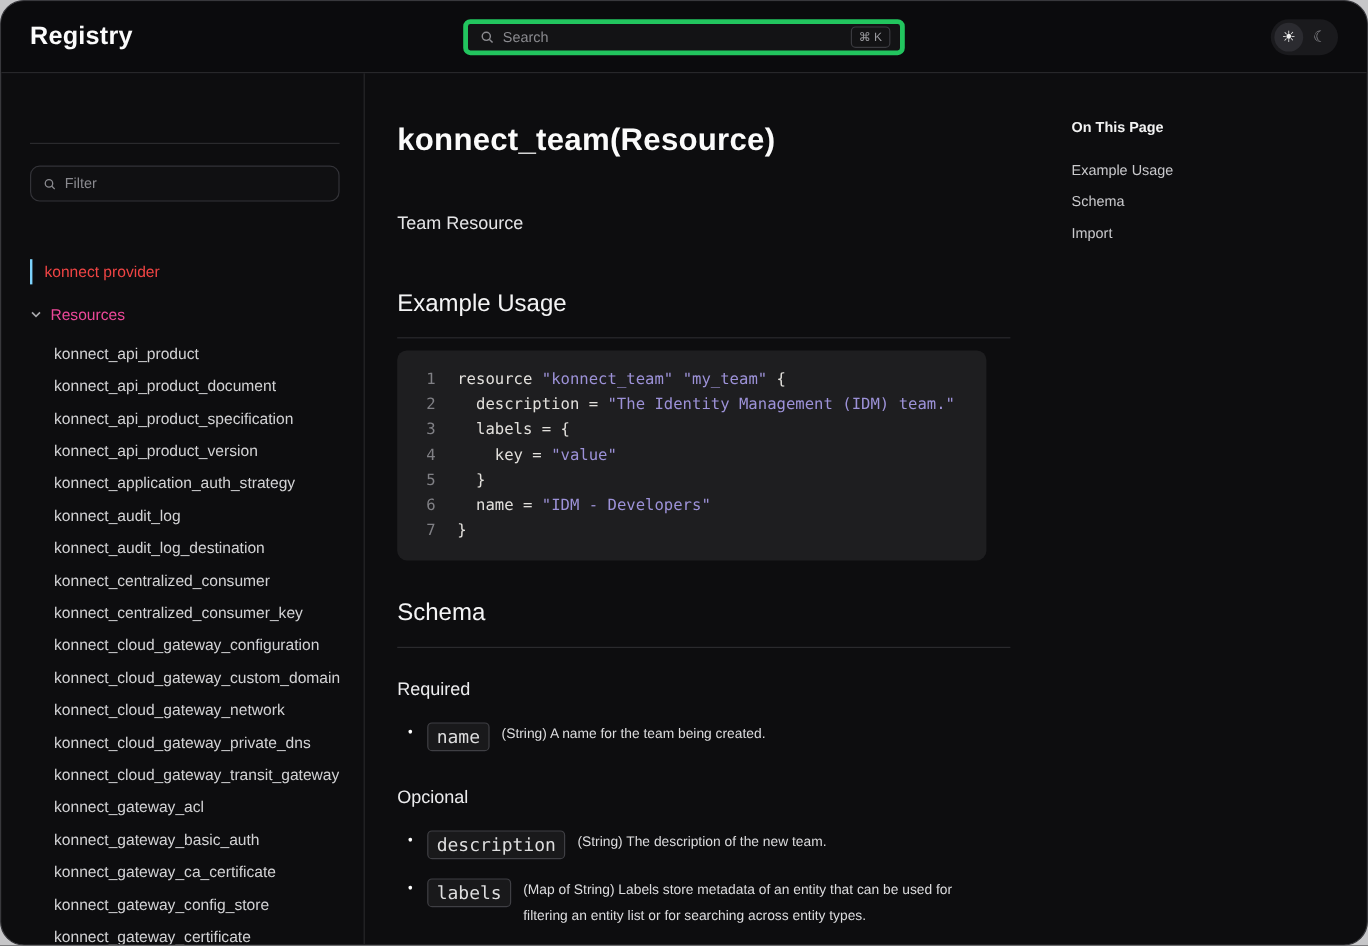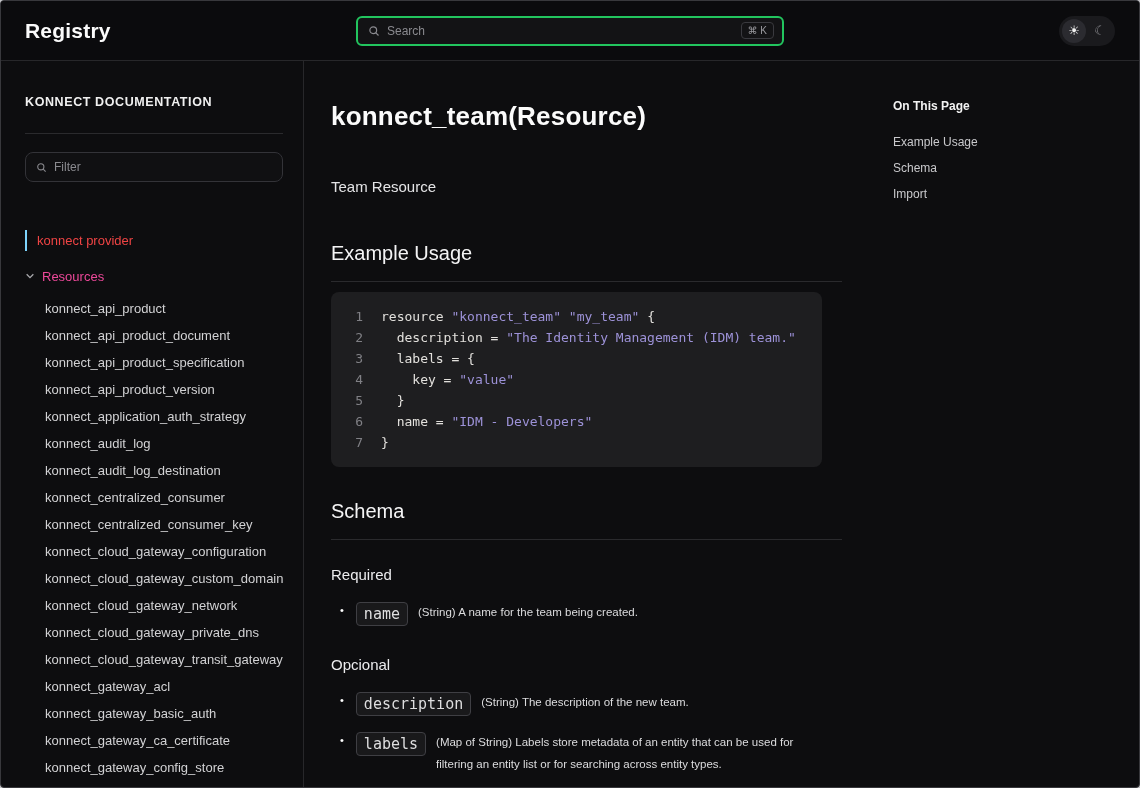--- a/index.html
+++ b/index.html
@@ -1,23 +1,23 @@
 <!DOCTYPE html>
 <html><head>
 <meta charset="utf-8">
 <style>
   * { margin:0; padding:0; box-sizing:border-box; }
   html,body { width:1140px; height:788px; }
   body { background:#c6c6c8; font-family:"Liberation Sans",sans-serif; overflow:hidden; }
-  .app { width:1140px; height:788px; background:#0d0d0f; border:1px solid #38383c; border-radius:4px; overflow:hidden; display:flex; flex-direction:column; color:#f2f2f2; }
+  .app { width:1140px; height:788px; background:#0d0d0f; border:1px solid #38383c; border-radius:20px; overflow:hidden; display:flex; flex-direction:column; color:#f2f2f2; }
 
   
   .header { height:60px; flex:0 0 60px; display:flex; align-items:center; padding:0 24px; border-bottom:1px solid #27272a; background:#0b0b0d; position:relative; }
   .logo { font-size:21px; font-weight:600; letter-spacing:.2px; color:#fbfbfb; }
-  .searchbox { position:absolute; left:50%; transform:translateX(-50%); width:428px; height:30px; background:#131315; border:2px solid #22c55e; border-radius:6px; display:flex; align-items:center; padding:0 8px 0 10px; gap:7px; }
+  .searchbox { position:absolute; left:50%; transform:translateX(-50%); width:368px; height:30px; background:#131315; border:4px solid #22c55e; border-radius:6px; display:flex; align-items:center; padding:0 8px 0 10px; gap:7px; }
   .searchbox svg { flex:0 0 auto; }
   .searchbox input { flex:1; background:transparent; border:none; outline:none; color:#d8d8d8; font-size:12px; font-family:"Liberation Sans",sans-serif; }
   .searchbox input::placeholder { color:#8a8a8f; }
   .kbd { border:1px solid #3a3a3f; border-radius:4px; padding:2px 6px; font-size:10px; color:#9a9a9f; white-space:nowrap; }
   .theme-toggle { margin-left:auto; display:flex; gap:2px; background:#1a1a1d; border-radius:999px; padding:3px; }
   .theme-btn { width:24px; height:24px; border-radius:50%; display:flex; align-items:center; justify-content:center; font-size:13px; color:#8a8a8f; cursor:pointer; background:transparent; border:none; }
   .theme-btn.active { background:#2b2b30; color:#f2f2f2; }
 
   
   .page-body { flex:1; display:flex; min-height:0; }
@@ -91,21 +91,20 @@
       </button>
       <button class="theme-btn">
         <span>☾</span>
       </button>
     </div>
   </div>
 
   <div class="page-body">
 
     <div class="sidebar">
-      <div class="sidebar-title">KONNECT DOCUMENTATION</div>
       <hr class="sidebar-divider">
 
       <div class="filterbox">
         <span style="display:inline-flex;">
           <svg width="11" height="11" viewBox="0 0 16 16" fill="none" stroke="#8a8a8f" stroke-width="1.6">
             <circle cx="7" cy="7" r="4.5"></circle>
               <line x1="10.5" y1="10.5" x2="14" y2="14"></line>
           </svg>
         </span>
         <input type="text" placeholder="Filter" style="">

